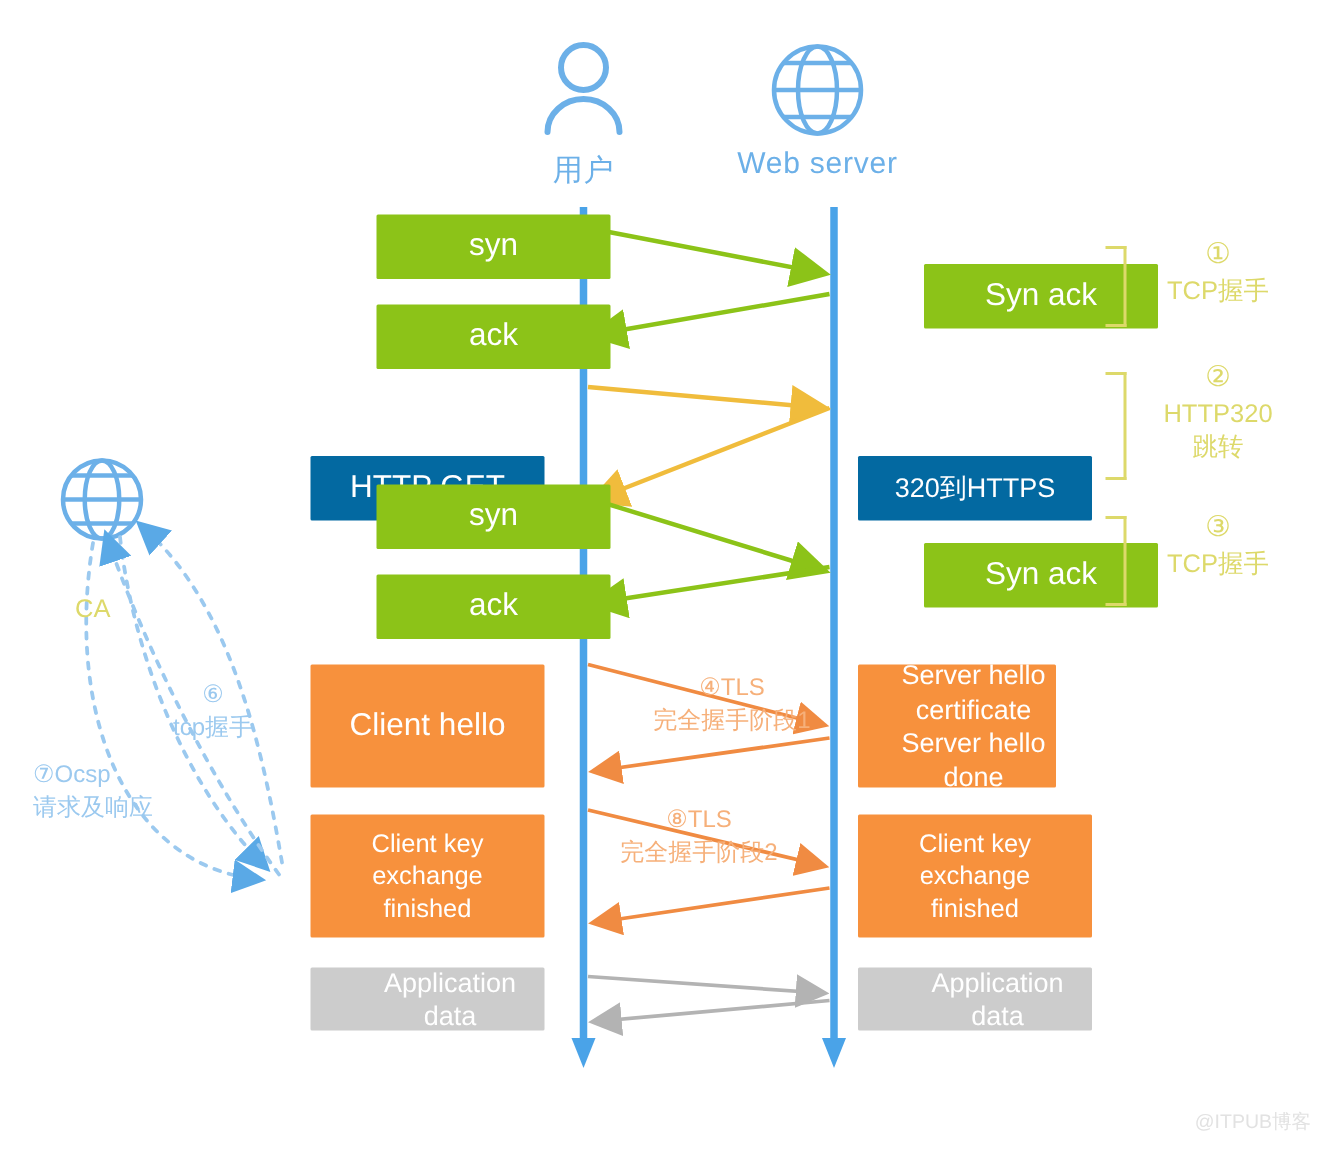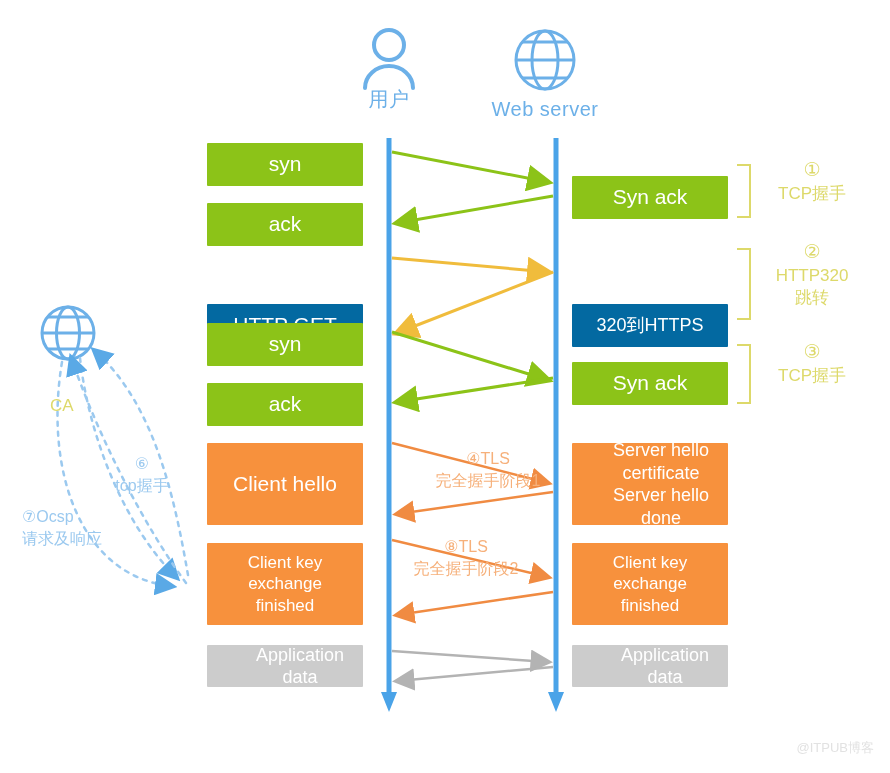--- a/index.html
+++ b/index.html
@@ -15,21 +15,21 @@
     position:absolute; text-align:center; color:#6cb0e8;
     font-size:20px; letter-spacing:.5px; white-space:nowrap;
   }
 
   
   .msgbox {
     position:absolute; display:flex; align-items:center; justify-content:center;
     color:#ffffff; text-align:center; line-height:1.25;
     font-size:21px; border-radius:1px; padding:2px 6px;
   }
-  .msgbox.green  { background:#8cc318; }
+  .msgbox.green  { background:#8cc318;margin-left:44px; }
   .msgbox.yellow { background:#0369a1;margin-top:41px; }
   .msgbox.orange { background:#f7913d; }
   .msgbox.gray   { background:#cccccc;padding-left:36px; }
   .msgbox.small  { font-size:17px; }
   .msgbox.med    { font-size:18px; }
 
   
   .bracket {
     position:absolute; border:2px solid #ddd96a;
     border-left:none; border-radius:0;
@@ -148,38 +148,38 @@
       <path d="M188,575 C175,500 155,405 96,352" marker-end="url(#ah-blue)"></path>
 
       <path d="M80,358 C88,430 120,520 175,576" marker-end="url(#ah-blue)"></path>
 
       <path d="M62,362 C44,470 80,575 170,586" marker-end="url(#ah-blue)"></path>
 
       <path d="M186,583 C140,520 96,430 72,360" marker-end="url(#ah-blue)"></path>
     </g>
   </svg>
 
-  <div class="actor-label" style="left:339px; top:86px; width:100px;">用户</div>
+  <div class="actor-label" style="left:339px; top:100px; width:100px;">用户</div>
   <div class="actor-label" style="left:465px; top:98px; width:160px;">Web server</div>
   <div class="ca-tag" style="left:50px; top:396px;">CA</div>
 
   <div class="msgbox green" style="left:207px; top:143px; width:156px; height:43px;">syn</div>
   <div class="msgbox green" style="left:207px; top:203px; width:156px; height:43px;">ack</div>
   <div class="msgbox yellow" style="left:207px; top:263px; width:156px; height:43px;">HTTP GET</div>
   <div class="msgbox green" style="left:207px; top:323px; width:156px; height:43px;">syn</div>
   <div class="msgbox green" style="left:207px; top:383px; width:156px; height:43px;">ack</div>
   <div class="msgbox orange" style="left:207px; top:443px; width:156px; height:82px;">Client hello</div>
   <div class="msgbox orange small" style="left:207px; top:543px; width:156px; height:82px; white-space:pre-line;">Client key exchange
 finished</div>
   <div class="msgbox gray med" style="left:207px; top:645px; width:156px; height:42px;">Application data</div>
 
   <div class="msgbox green" style="left:572px; top:176px; width:156px; height:43px;">Syn ack</div>
   <div class="msgbox yellow med" style="left:572px; top:263px; width:156px; height:43px;">320到HTTPS</div>
   <div class="msgbox green" style="left:572px; top:362px; width:156px; height:43px;">Syn ack</div>
-  <div class="msgbox orange med" style="left:572px; top:443px; width:156px; height:82px; white-space:pre-line;padding-left:28px;">Server hello
+  <div class="msgbox orange med" style="left:572px; top:443px; width:132px; height:82px; white-space:pre-line;padding-left:28px;">Server hello
 certificate
 Server hello done</div>
   <div class="msgbox orange small" style="left:572px; top:543px; width:156px; height:82px; white-space:pre-line;">Client key exchange
 finished</div>
   <div class="msgbox gray med" style="left:572px; top:645px; width:156px; height:42px;">Application data</div>
 
   <div class="bracket" style="left:737px; top:164px; width:14px; height:54px; border-color:#ddd96a;"></div>
   <div class="annot" style="left:752px; top:158px; width:120px;">
     <span class="num">①</span>
     <span>TCP握手</span>

